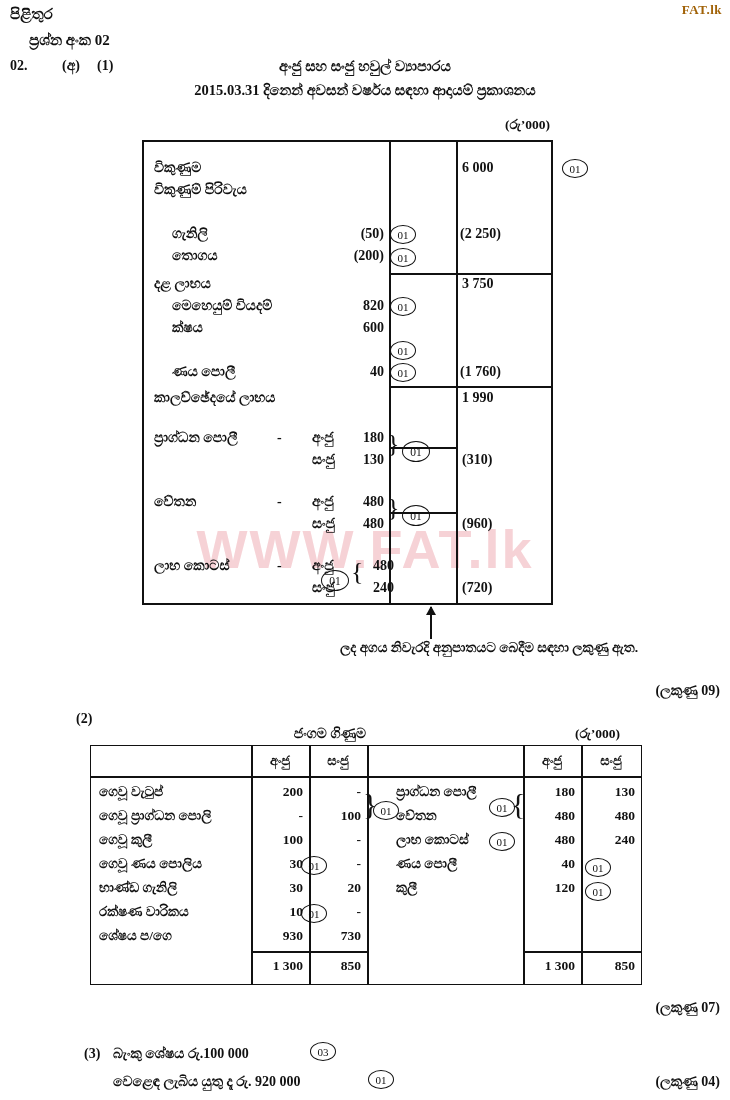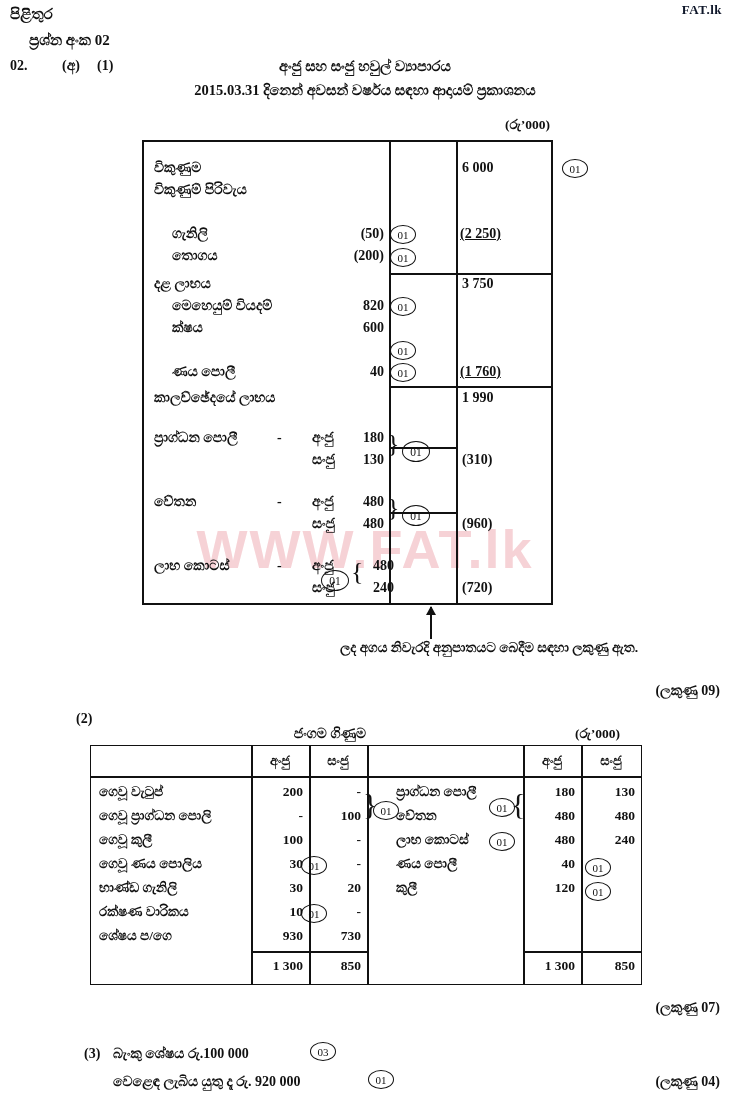--- a/index.html
+++ b/index.html
@@ -11,21 +11,21 @@
     color:#111;
     overflow:hidden;
   }
   .page { position:absolute; inset:0; }
 
   
   #brand-mark {
     position:absolute; top:2px; right:8px;
     font-family:"Liberation Serif",serif;
     font-size:13px; font-weight:700; letter-spacing:.5px;
-    color:#0f172a;
+    color:#a16207;
   }
   #page-watermark {
     position:absolute; left:0; right:0; top:518px;
     text-align:center;
     font-family:"Liberation Sans","DejaVu Sans",sans-serif;
     font-size:54px; font-weight:700; letter-spacing:2px;
     color:#f6d2d6;
     white-space:nowrap;
     pointer-events:none;
     z-index:0;
@@ -71,21 +71,21 @@
   #hrule-sub1 { left:245px; width:67px; top:305px; }
   #hrule-sub2 { left:245px; width:67px; top:370px; }
 
   .srow { position:absolute; left:0; width:100%; height:22px; }
   .s-label { position:absolute; left:10px; font-size:14px; font-weight:700; white-space:nowrap; }
   .s-label.ind { left:28px; }
   .s-sub { position:absolute; left:168px; font-size:14px; font-weight:700; }
   .s-dash { position:absolute; left:133px; font-size:14px; font-weight:700; }
   .s-col1 { position:absolute; left:148px; width:92px; text-align:right; font-size:14px; font-weight:700; }
   .s-col2 { position:absolute; left:318px; width:85px; font-size:14px; font-weight:700; }
-  .s-col2l{ position:absolute; left:316px; font-size:14px; font-weight:700;text-decoration:underline; }
+  .s-col2l{ position:absolute; left:316px; font-size:14px; font-weight:700; }
 
   
   .mark {
     position:absolute;
     border:1.4px solid #111; border-radius:50%;
     width:26px; height:19px;
     font-size:11px; line-height:18px; text-align:center;
     font-family:"Liberation Serif",serif; font-weight:400;
     background:transparent;
   }

